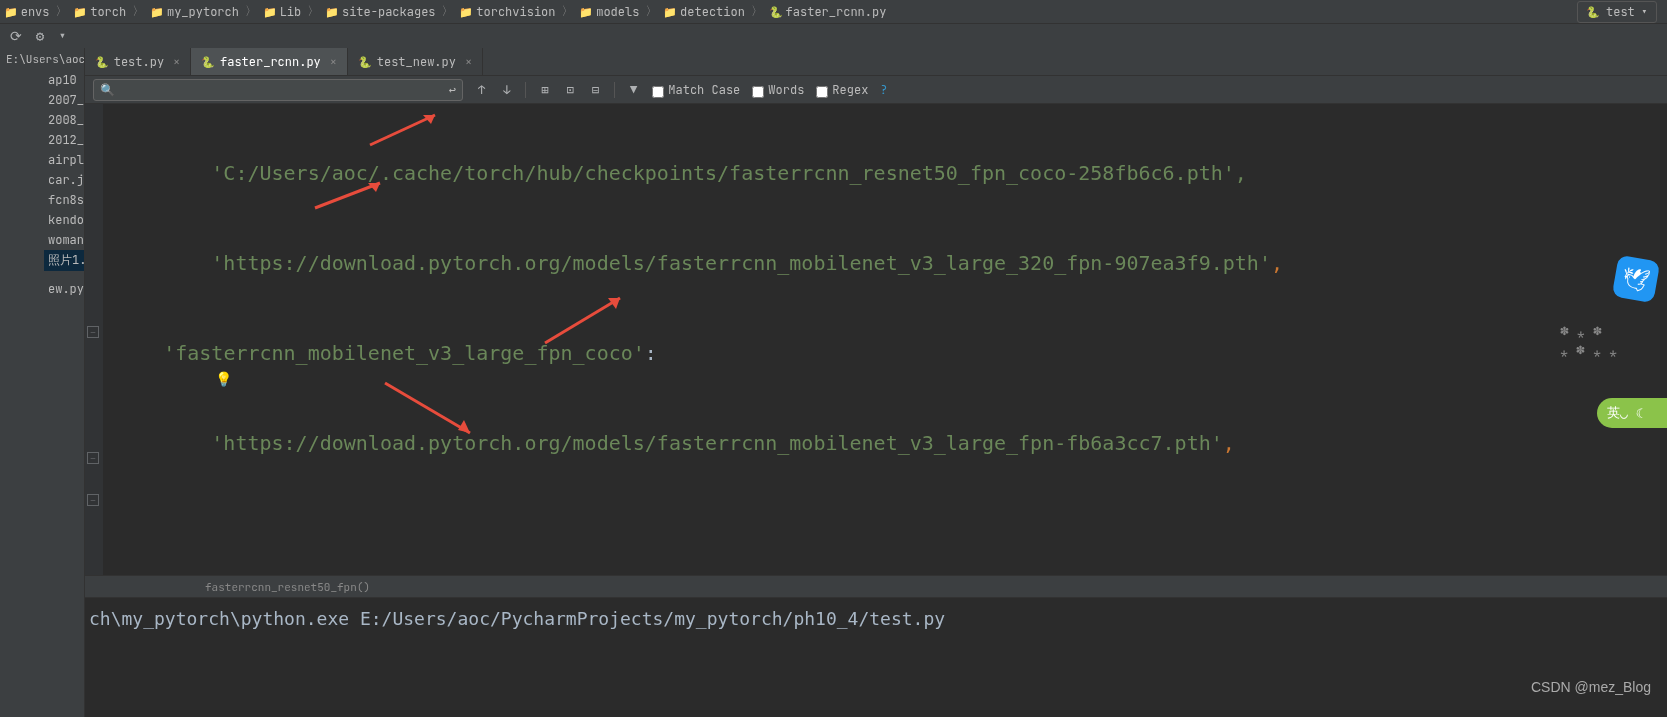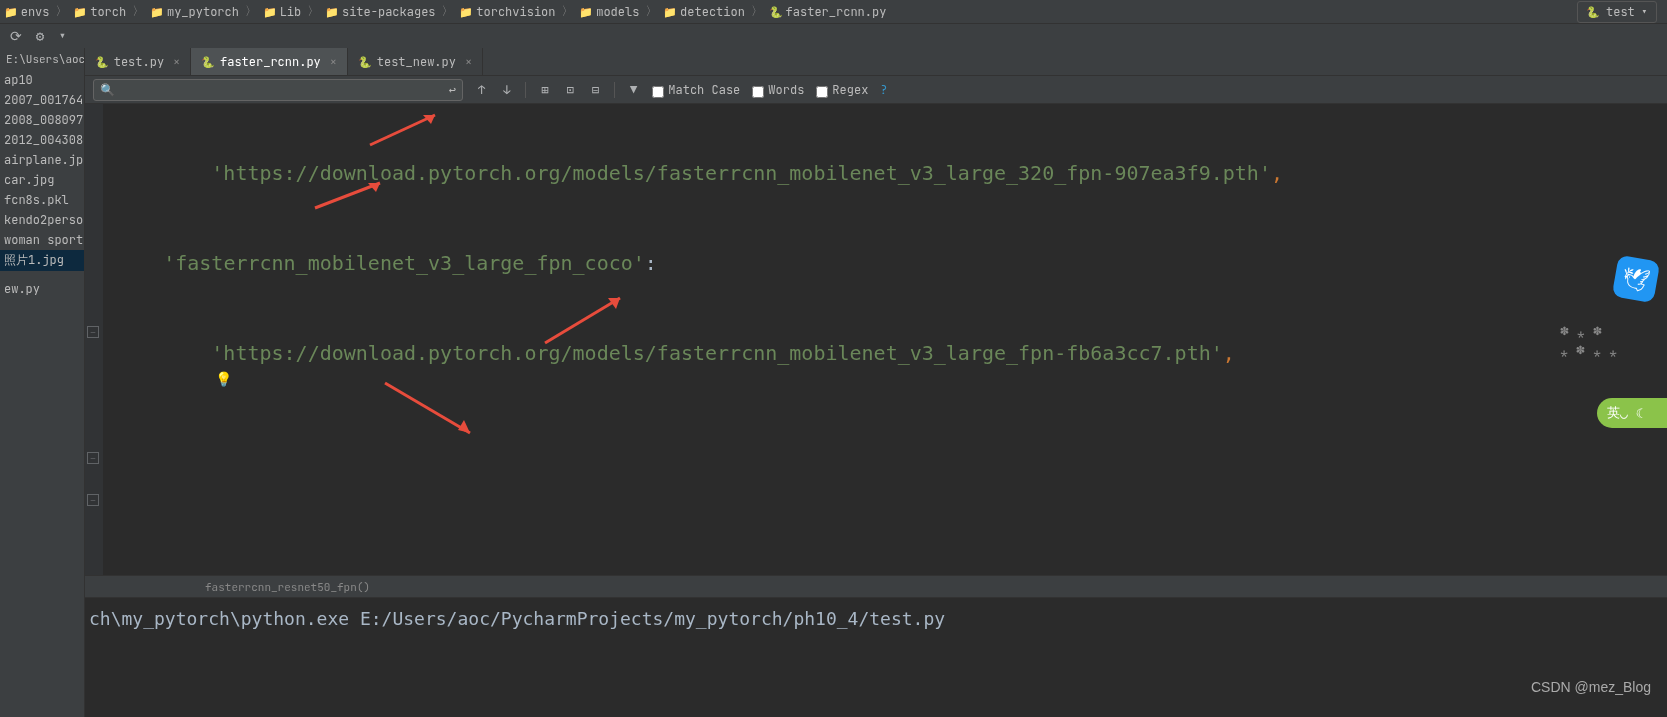--- a/index.html
+++ b/index.html
@@ -69,20 +69,21 @@
   padding: 4px 6px;
   font-size: 11px;
   color: #bbb;
   white-space: nowrap;
   overflow: hidden;
 }
 .sidebar-list {
   list-style: none;
   font-size: 12px;
   color: #bbb;
+  padding-left: 44px;
 }
 .sidebar-list li {
   padding: 2px 4px;
   white-space: nowrap;
   overflow: hidden;
 }
 .sidebar-list li.selected {
   background: #0d293e;
 }
 .editor-panel {
@@ -406,20 +407,21 @@
       <span style="color:#3592c4">?</span>
     </div>
 
     <div class="code-area">
       <div class="fold-col">
         <div class="fold-mark" style="top:222px">−</div>
         <div class="fold-mark" style="top:348px">−</div>
         <div class="fold-mark" style="top:390px">−</div>
       </div>
       <div class="code-lines">
+        <div class="code-line">        <span class="s-string">'C:/Users/aoc/.cache/torch/hub/checkpoints/fasterrcnn_resnet50_fpn_coco-258fb6c6.pth',</span></div>
         <div class="code-line">        <span class="s-string url">'https://download.pytorch.org/models/fasterrcnn_mobilenet_v3_large_320_fpn-907ea3f9.pth'</span><span class="s-comma">,</span></div>
         <div class="code-line">    <span class="s-string">'fasterrcnn_mobilenet_v3_large_fpn_coco'</span><span class="s-brace">:</span></div>
         <div class="code-line">        <span class="s-string url">'https://download.pytorch.org/models/fasterrcnn_mobilenet_v3_large_fpn-fb6a3cc7.pth'</span><span class="s-comma">,</span></div>
         
         
         
         
         
         
       </div>

